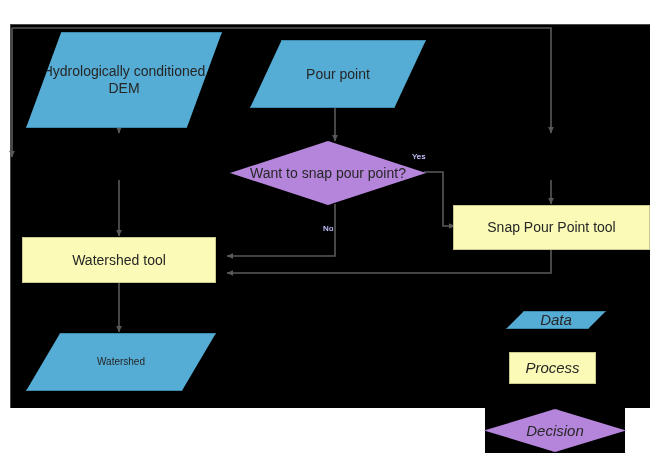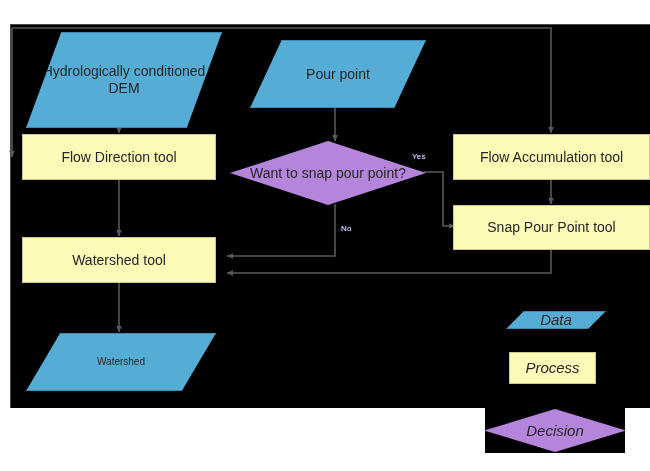--- a/index.html
+++ b/index.html
@@ -133,46 +133,40 @@
   </svg>
 
   <div class="node data-shape" style="left:26px; top:32px; width:196px; height:96px; font-size:14px;">
     <span class="node-label">Hydrologically conditioned DEM</span>
   </div>
 
   <div class="node data-shape" style="left:250px; top:40px; width:176px; height:68px; font-size:14px;">
     <span class="node-label">Pour point</span>
   </div>
 
-  <div class="node process-shape" style="left:22px; top:134px; width:194px; height:46px; font-size:14px;">
-    <span class="node-label">Flow Direction tool</span>
-  </div>
 
-  <div class="node process-shape" style="left:453px; top:134px; width:197px; height:46px; font-size:14px;">
-    <span class="node-label">Flow Accumulation tool</span>
-  </div>
 
   <div class="node decision-shape" style="left:230px; top:141px; width:196px; height:64px; font-size:14px;">
     <span class="node-label">Want to snap pour point?</span>
   </div>
 
   <div class="node process-shape" style="left:453px; top:205px; width:197px; height:45px; font-size:14px;">
     <span class="node-label">Snap Pour Point tool</span>
   </div>
 
   <div class="node process-shape" style="left:22px; top:237px; width:194px; height:46px; font-size:14px;text-align:right;">
     <span class="node-label">Watershed tool</span>
   </div>
 
   <div class="node data-shape" style="left:26px; top:333px; width:190px; height:58px; font-size:10px;">
     <span class="node-label">Watershed</span>
   </div>
 
   <div class="edge-label" style="left:412px; top:152px;">Yes</div>
-  <div class="edge-label" style="left:321px; top:224px;padding-left:20px;">No</div>
+  <div class="edge-label" style="left:303px; top:224px;padding-left:20px;">No</div>
 
   <div class="node data-shape legend-text" style="left:506px; top:311px; width:100px; height:18px;">
     <span class="node-label">Data</span>
   </div>
 
   <div class="node decision-shape legend-text" style="left:484px; top:409px; width:142px; height:43px;">
     <span class="node-label">Decision</span>
   </div>
 
   <div class="node process-shape legend-text" style="left:509px; top:352px; width:87px; height:32px;">

